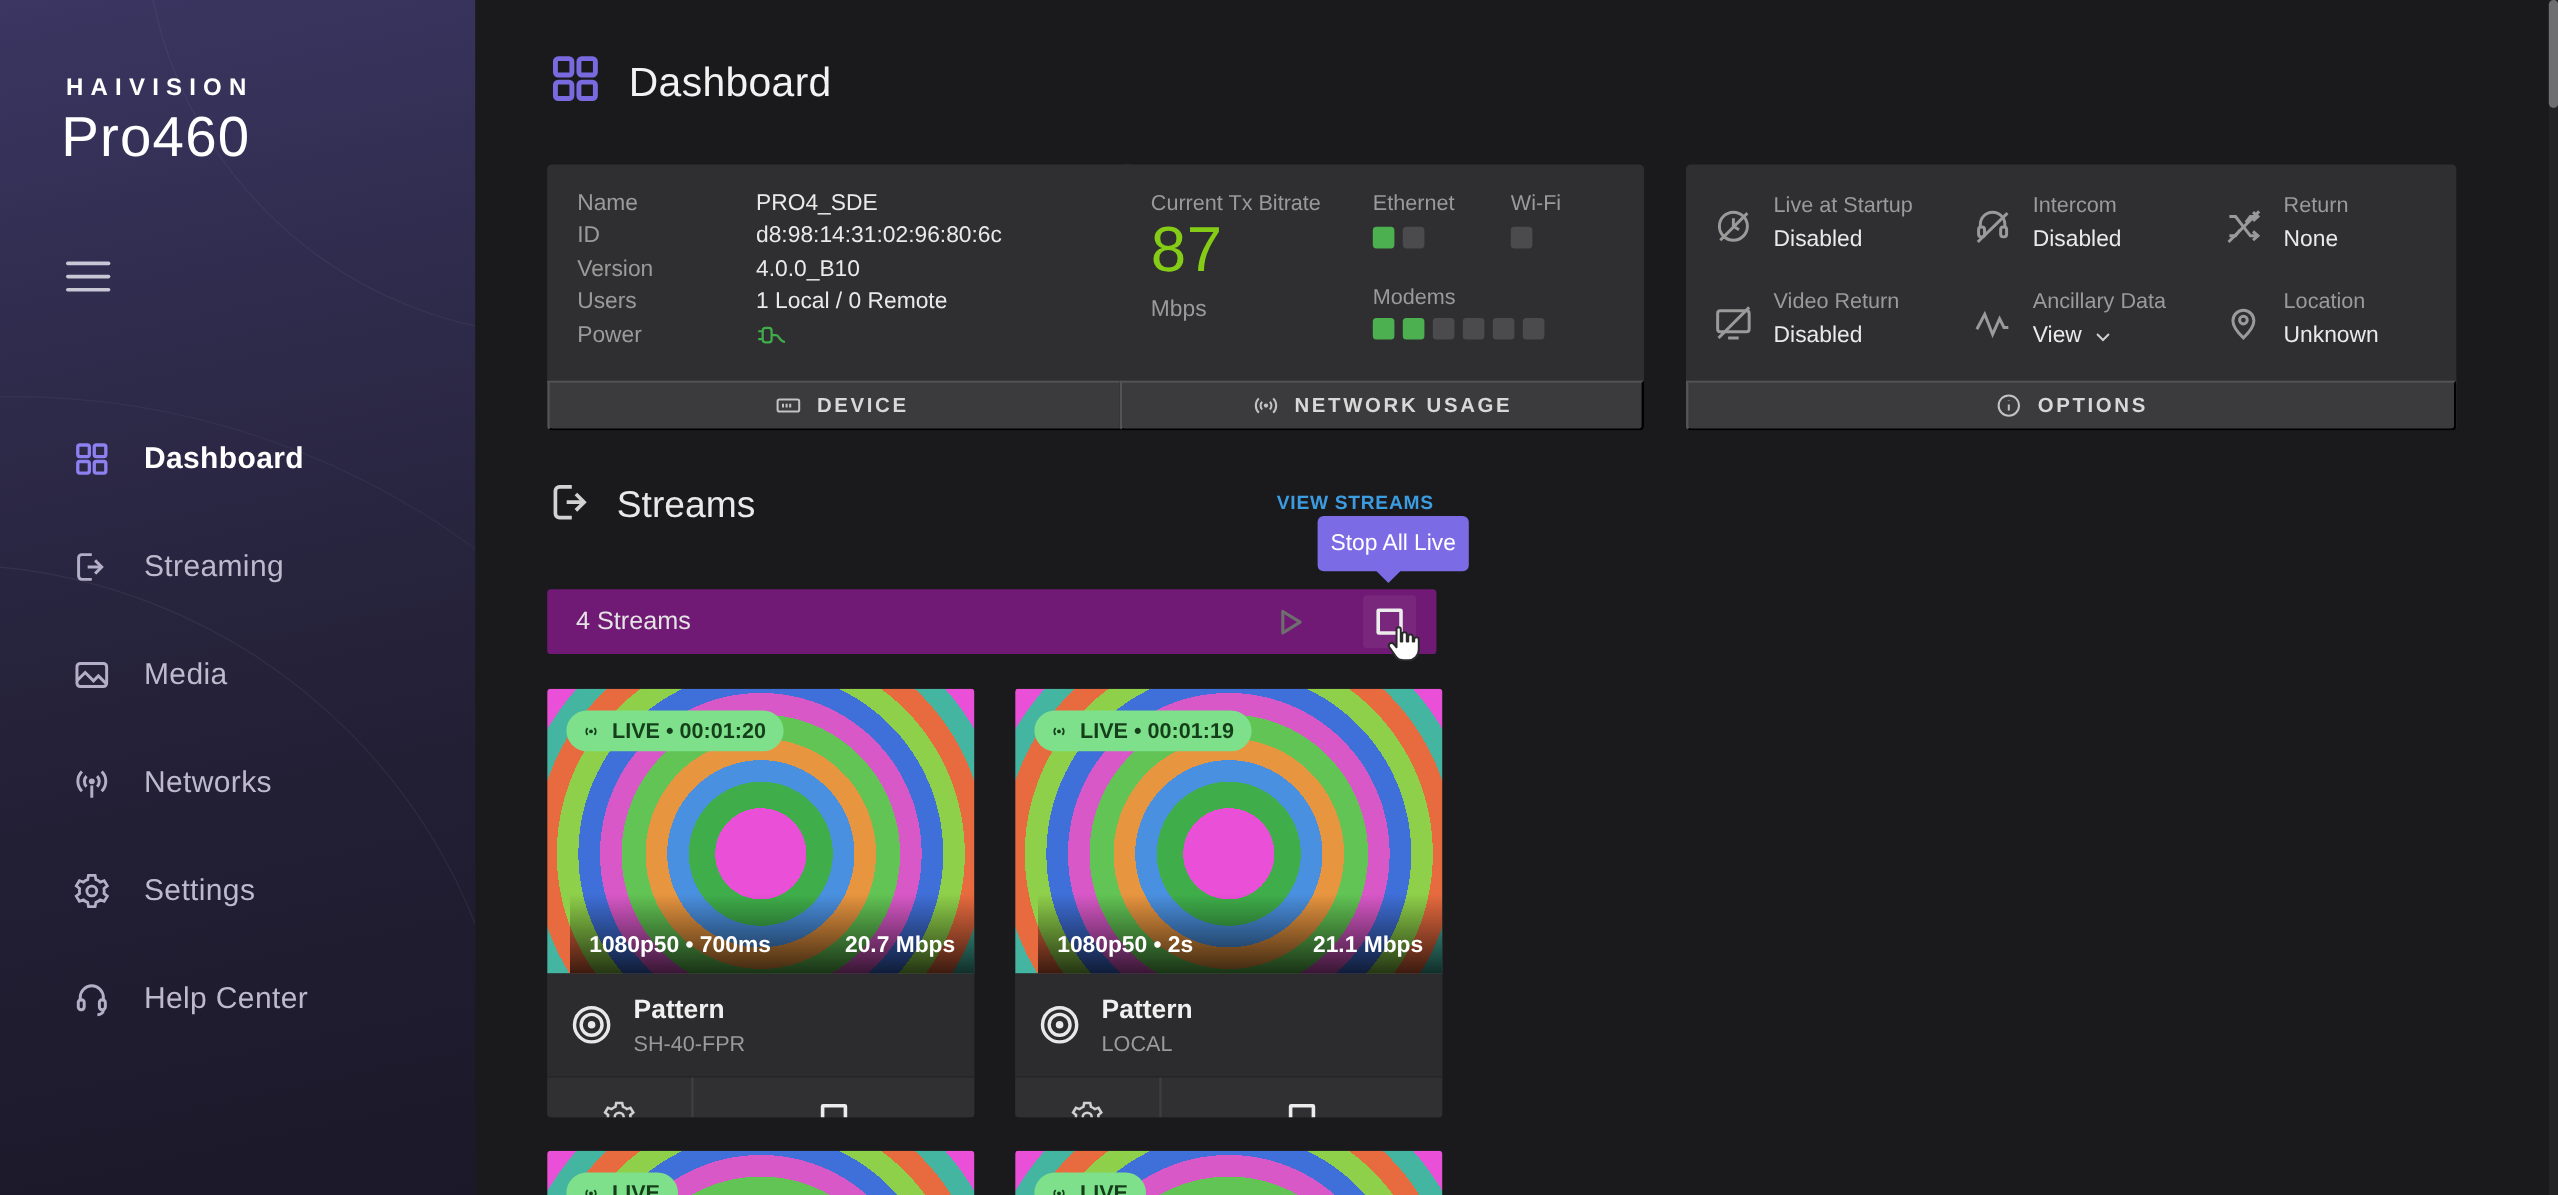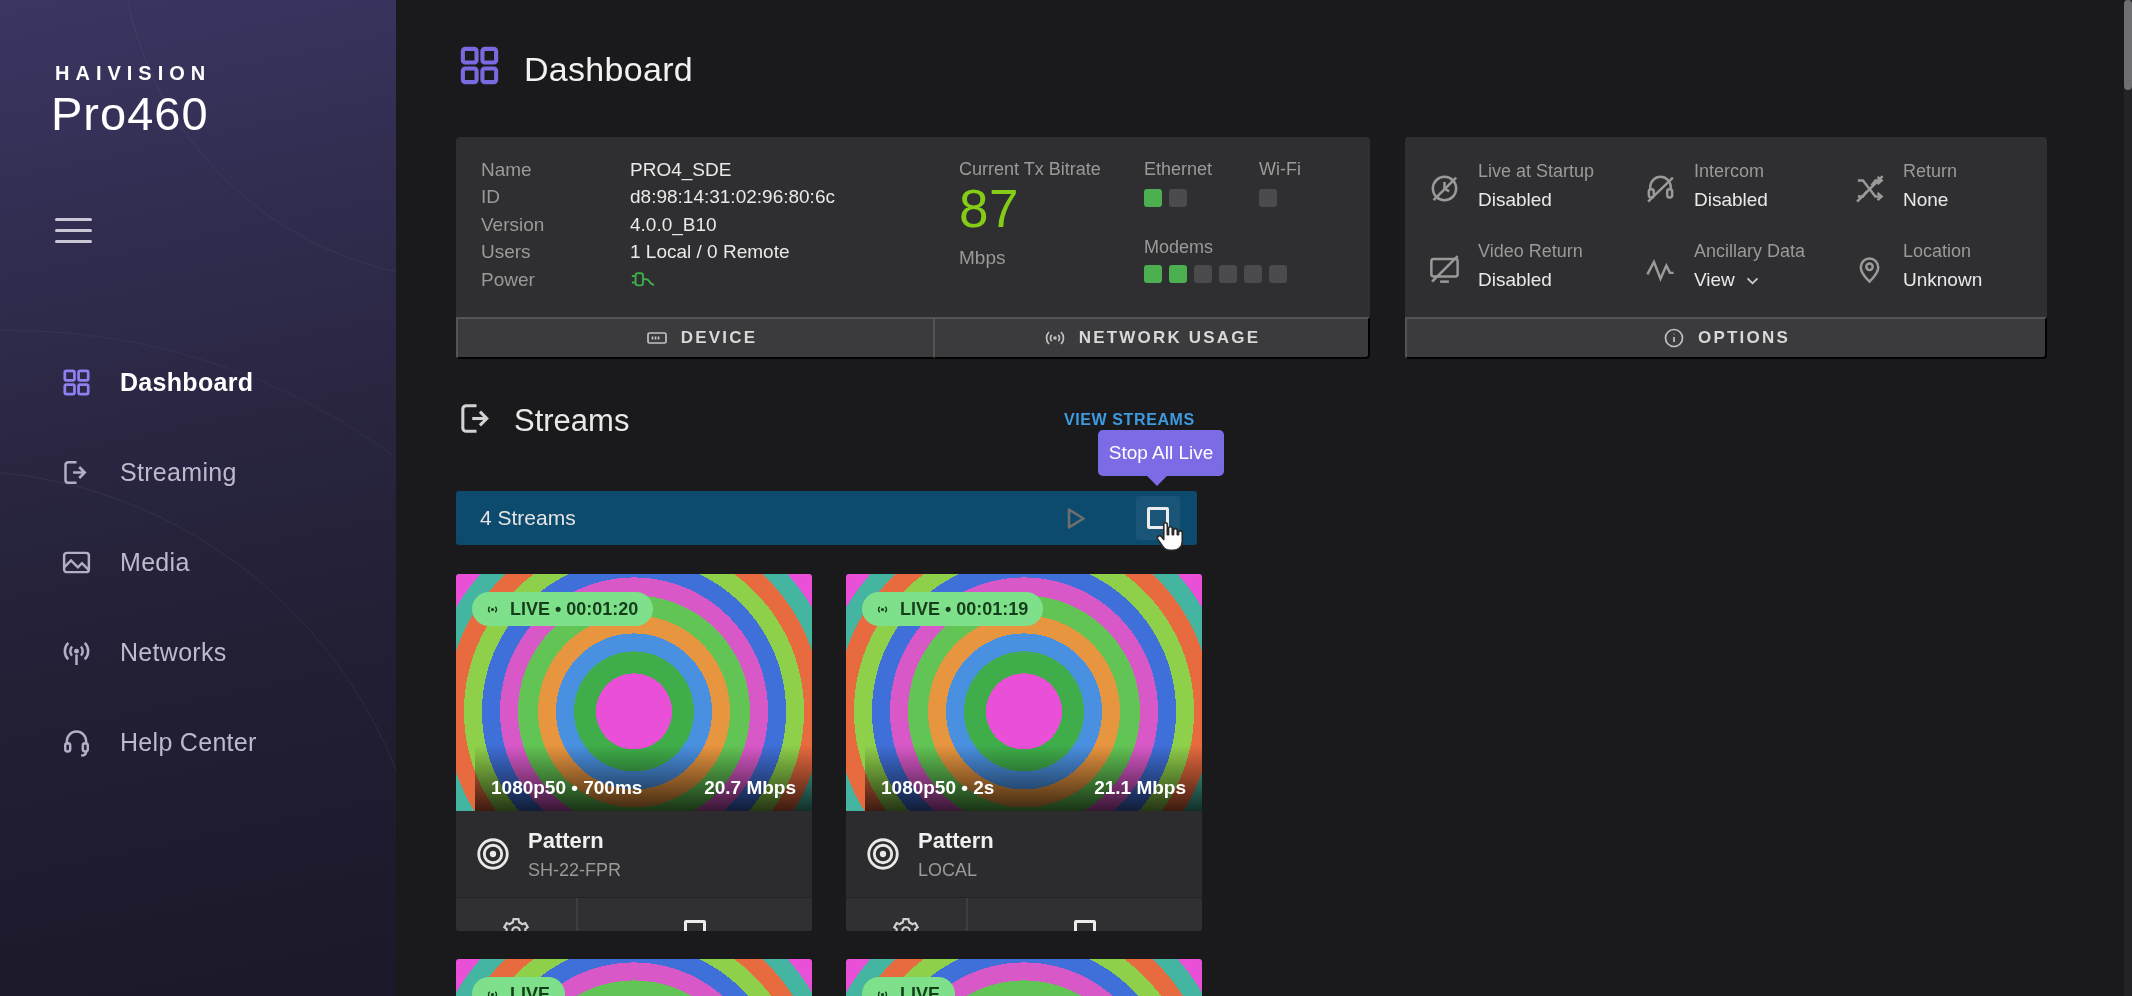--- a/index.html
+++ b/index.html
@@ -66,21 +66,21 @@
   .chev { width:17px; height:17px; color:#cfcfcf; }
 
   
   .streams-icon { left:456px; top:398px; width:41px; height:41px; color:#d2d2d2; }
   .streams-title { left:514px; top:403px; font-size:31px; color:#e9e9e9; font-weight:400; }
   .view-link { left:1064px; top:411px; font-size:16px; font-weight:700; color:#3d9be0; letter-spacing:.6px; cursor:pointer; }
   .tooltip { left:1098px; top:430px; width:126px; height:46px; background:#7b6ce6; border-radius:5px;
     color:#fff; display:flex; align-items:center; justify-content:center; font-size:19px; z-index:6; }
   .tooltip:after { content:""; position:absolute; left:52px; bottom:-7px; width:14px; height:14px;
     background:#7b6ce6; transform:rotate(45deg); }
-  .sbar { left:456px; top:491px; width:741px; height:54px; background:#0c4a6e; border-radius:3px; }
+  .sbar { left:456px; top:491px; width:741px; height:54px; background:#701a75; border-radius:3px; }
   .sbar-count { left:24px; top:15px; font-size:21px; color:#e4e4e4; }
   .play-btn { left:602px; top:11px; width:33px; height:33px; color:#6e6e6e; background:none; border:none; cursor:pointer; }
   .stopall-btn { left:680px; top:5px; width:44px; height:44px; display:flex; align-items:center; justify-content:center;
     background:rgba(255,255,255,.06); border-radius:3px; border:none; cursor:pointer; }
   .stop-square { width:22px; height:22px; border:3px solid #ececec; border-radius:2px; background:transparent; }
 
   
   .scard { position:absolute; top:574px; width:356px; height:357px; border-radius:3px; overflow:hidden; background:#2c2c2e; }
   .scard.partial { top:959px; height:220px; }
   .thumb { height:237px; position:relative;
@@ -168,20 +168,29 @@
       <span class="nav-icon">
         <svg viewBox="0 0 24 24" fill="none" stroke="currentColor" stroke-width="1.8">
             <circle cx="12" cy="11" r="1.8" fill="currentColor" stroke="none"></circle>
             <path d="M8.8 14.2a4.5 4.5 0 0 1 0-6.4M15.2 7.8a4.5 4.5 0 0 1 0 6.4M6 17a8.5 8.5 0 0 1 0-12M18 5a8.5 8.5 0 0 1 0 12M12 13.5V21"></path>
           </svg>
       </span>
       <span class="nav-label">Networks</span>
     </div>
     <div class="nav-item">
       <span class="nav-icon">
+        <svg viewBox="0 0 24 24" fill="none" stroke="currentColor" stroke-width="1.7">
+            <circle cx="12" cy="12" r="3"></circle>
+            <path d="M19.4 13.5c.1-.5.1-1 .1-1.5s0-1-.1-1.5l2-1.6-1.9-3.2-2.4.9c-.8-.7-1.6-1.2-2.6-1.5L14 2.5h-4l-.5 2.6c-1 .3-1.8.8-2.6 1.5l-2.4-.9-1.9 3.2 2 1.6c-.1.5-.1 1-.1 1.5s0 1 .1 1.5l-2 1.6 1.9 3.2 2.4-.9c.8.7 1.6 1.2 2.6 1.5l.5 2.6h4l.5-2.6c1-.3 1.8-.8 2.6-1.5l2.4.9 1.9-3.2-2-1.6z"></path>
+          </svg>
+      </span>
+      <span class="nav-label">Settings</span>
+    </div>
+    <div class="nav-item">
+      <span class="nav-icon">
         <svg viewBox="0 0 24 24" fill="none" stroke="currentColor" stroke-width="1.8">
             <path d="M5 13.5v-2.5a7 7 0 0 1 14 0v2.5"></path>
             <rect x="3.8" y="12.5" width="3.6" height="6" rx="1.6"></rect>
             <rect x="16.6" y="12.5" width="3.6" height="6" rx="1.6"></rect>
             <path d="M19 18.5c0 2-1.6 3-3.6 3"></path>
           </svg>
       </span>
       <span class="nav-label">Help Center</span>
     </div>
   </nav>
@@ -432,21 +441,21 @@
   <div class="sinfo">
     <span class="pattern-icon">
       <svg viewBox="0 0 24 24" fill="none" stroke="currentColor" stroke-width="1.8">
           <circle cx="12" cy="12" r="9"></circle>
           <circle cx="12" cy="12" r="5.5"></circle>
           <circle cx="12" cy="12" r="2" fill="currentColor" stroke="none"></circle>
         </svg>
     </span>
     <span>
       <div class="sname">Pattern</div>
-      <div class="ssource">SH-22-FPR</div>
+      <div class="ssource">SH-40-FPR</div>
     </span>
   </div>
   <div class="sfooter">
     <button class="sf-left">
       <span class="gear-wrap">
         <svg viewBox="0 0 24 24" fill="none" stroke="currentColor" stroke-width="1.7">
             <circle cx="12" cy="12" r="3"></circle>
             <path d="M19.4 13.5c.1-.5.1-1 .1-1.5s0-1-.1-1.5l2-1.6-1.9-3.2-2.4.9c-.8-.7-1.6-1.2-2.6-1.5L14 2.5h-4l-.5 2.6c-1 .3-1.8.8-2.6 1.5l-2.4-.9-1.9 3.2 2 1.6c-.1.5-.1 1-.1 1.5s0 1 .1 1.5l-2 1.6 1.9 3.2 2.4-.9c.8.7 1.6 1.2 2.6 1.5l.5 2.6h4l.5-2.6c1-.3 1.8-.8 2.6-1.5l2.4.9 1.9-3.2-2-1.6z"></path>
           </svg>
         <span class="gear-num">1</span>

